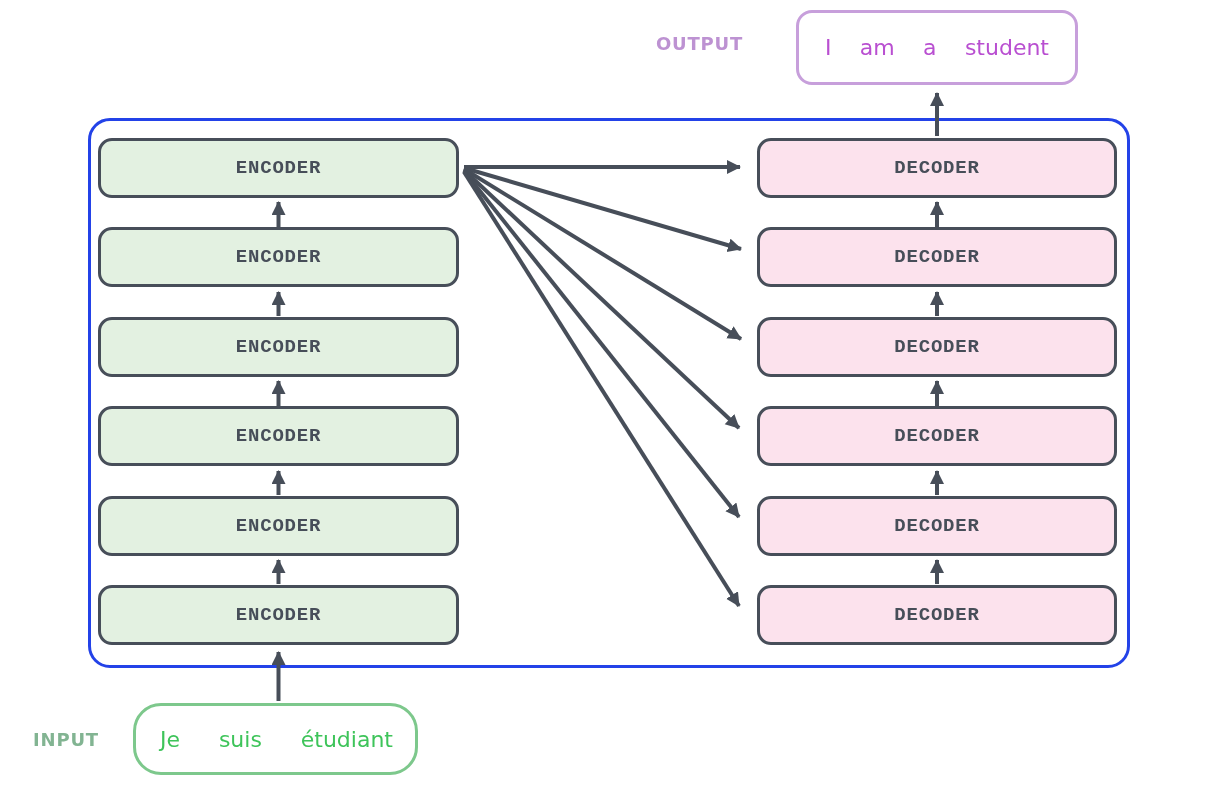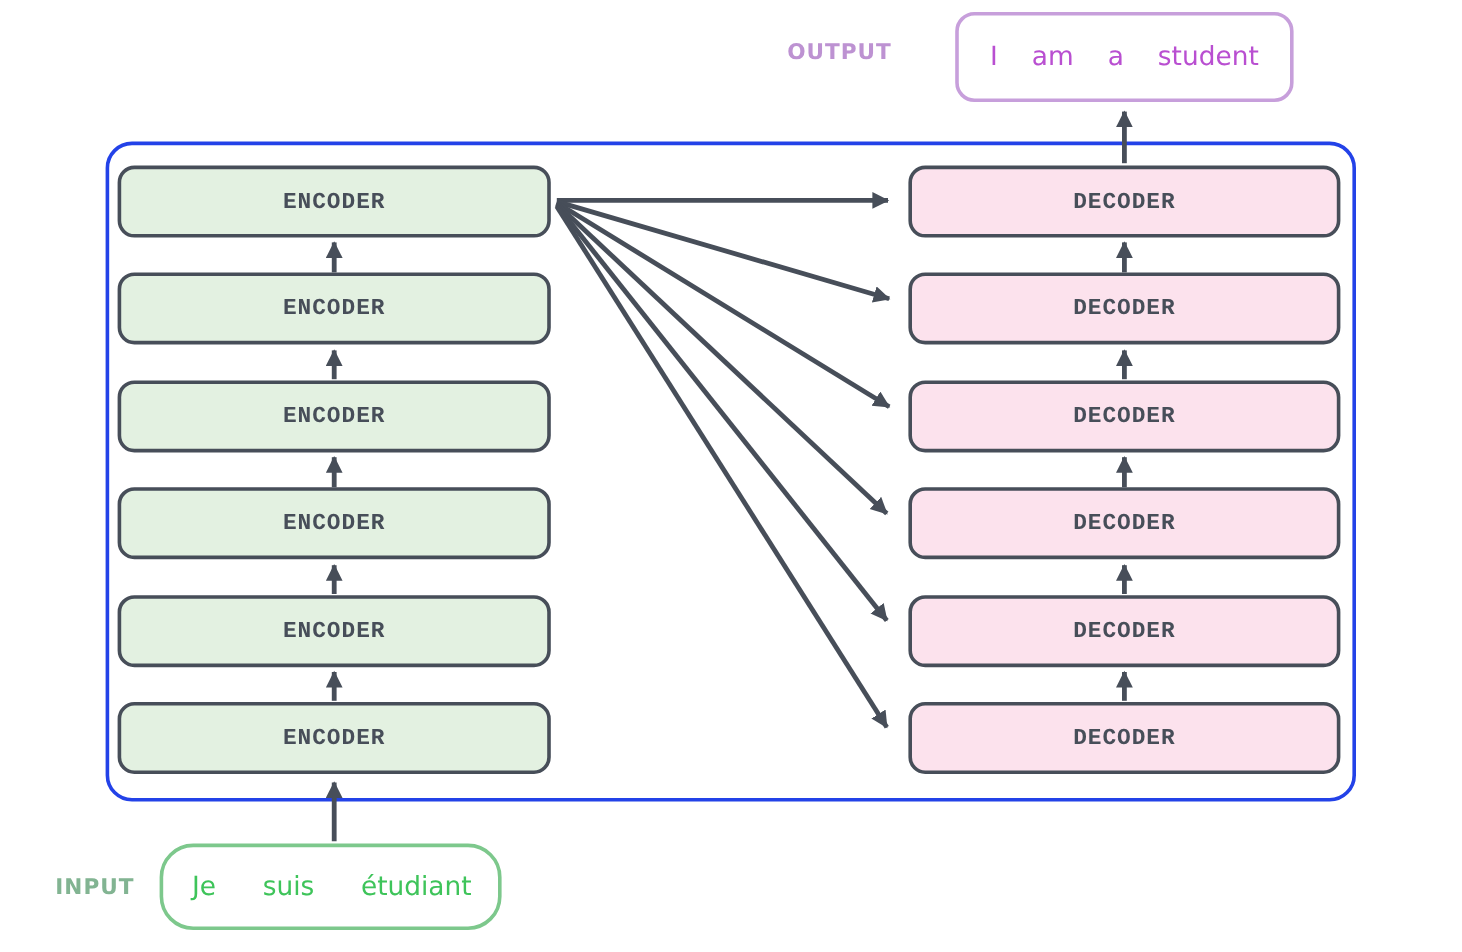--- a/index.html
+++ b/index.html
@@ -47,21 +47,21 @@
 
   
   #input-box{
     left:133px;top:703px;width:285px;height:72px;
     border:3.5px solid #7dc88c;border-radius:28px;
     display:flex;align-items:center;justify-content:space-between;
     padding:0 22px 0 24px;
     font-size:22px;color:#3ec45a;background:#ffffff;
   }
   #input-label{
-    left:20px;top:729px;width:92px;text-align:right;
+    left:20px;top:729px;width:92px;text-align:center;
     font-size:18px;font-weight:600;letter-spacing:.8px;color:#82b492;
   }
 
   
   #arrows{left:0;top:0;width:1218px;height:793px;pointer-events:none;}
   #arrows line{stroke:#474e59;stroke-width:4;}
 </style>
 </head>
 <body>
 

